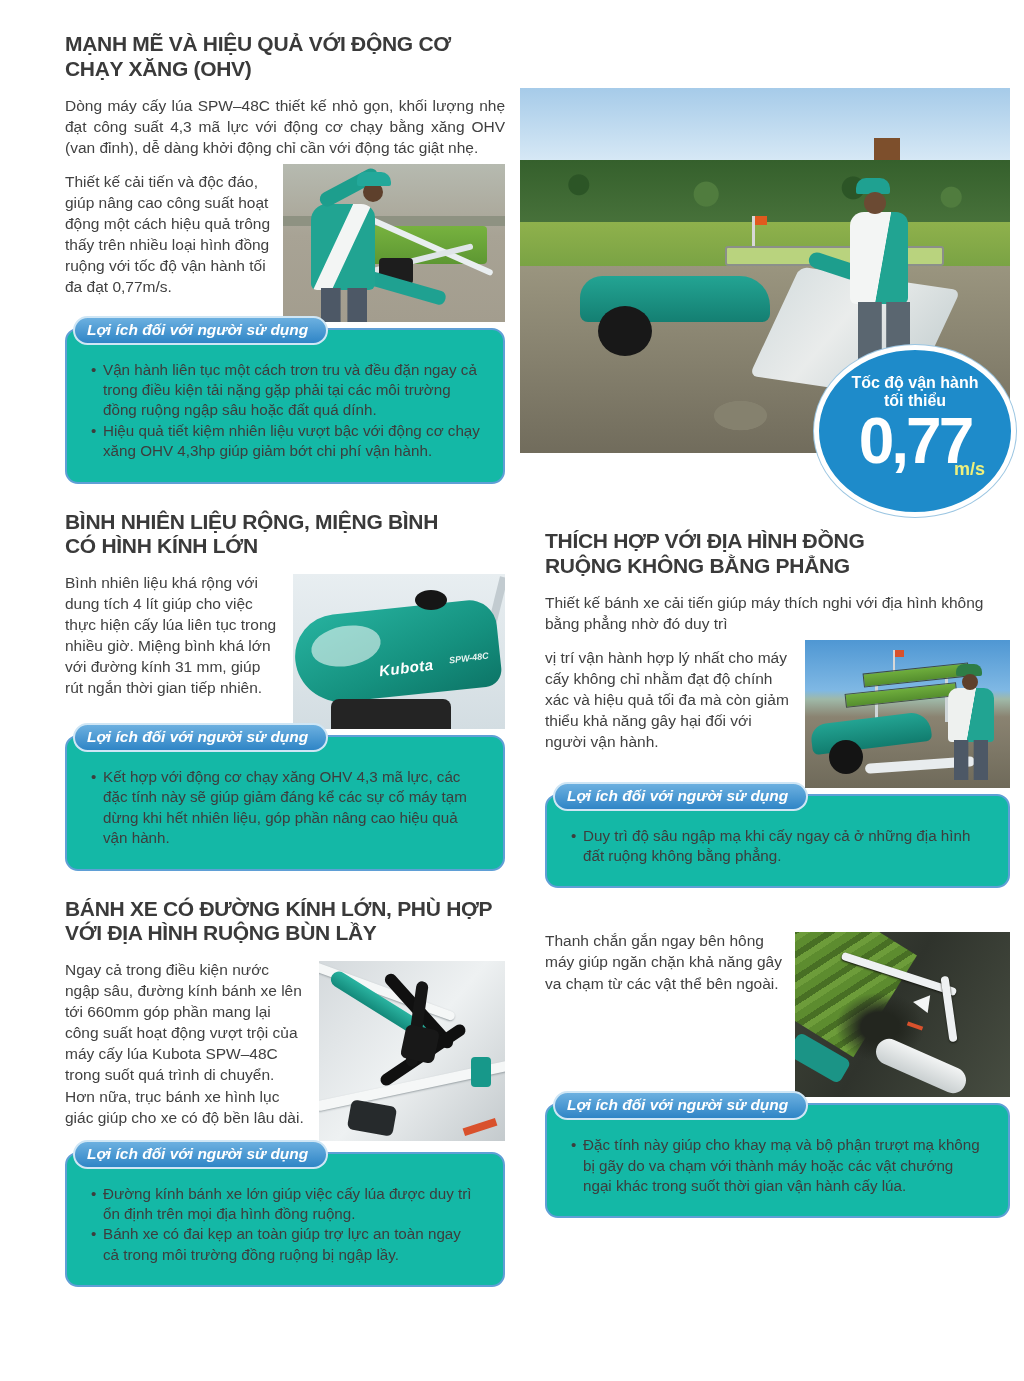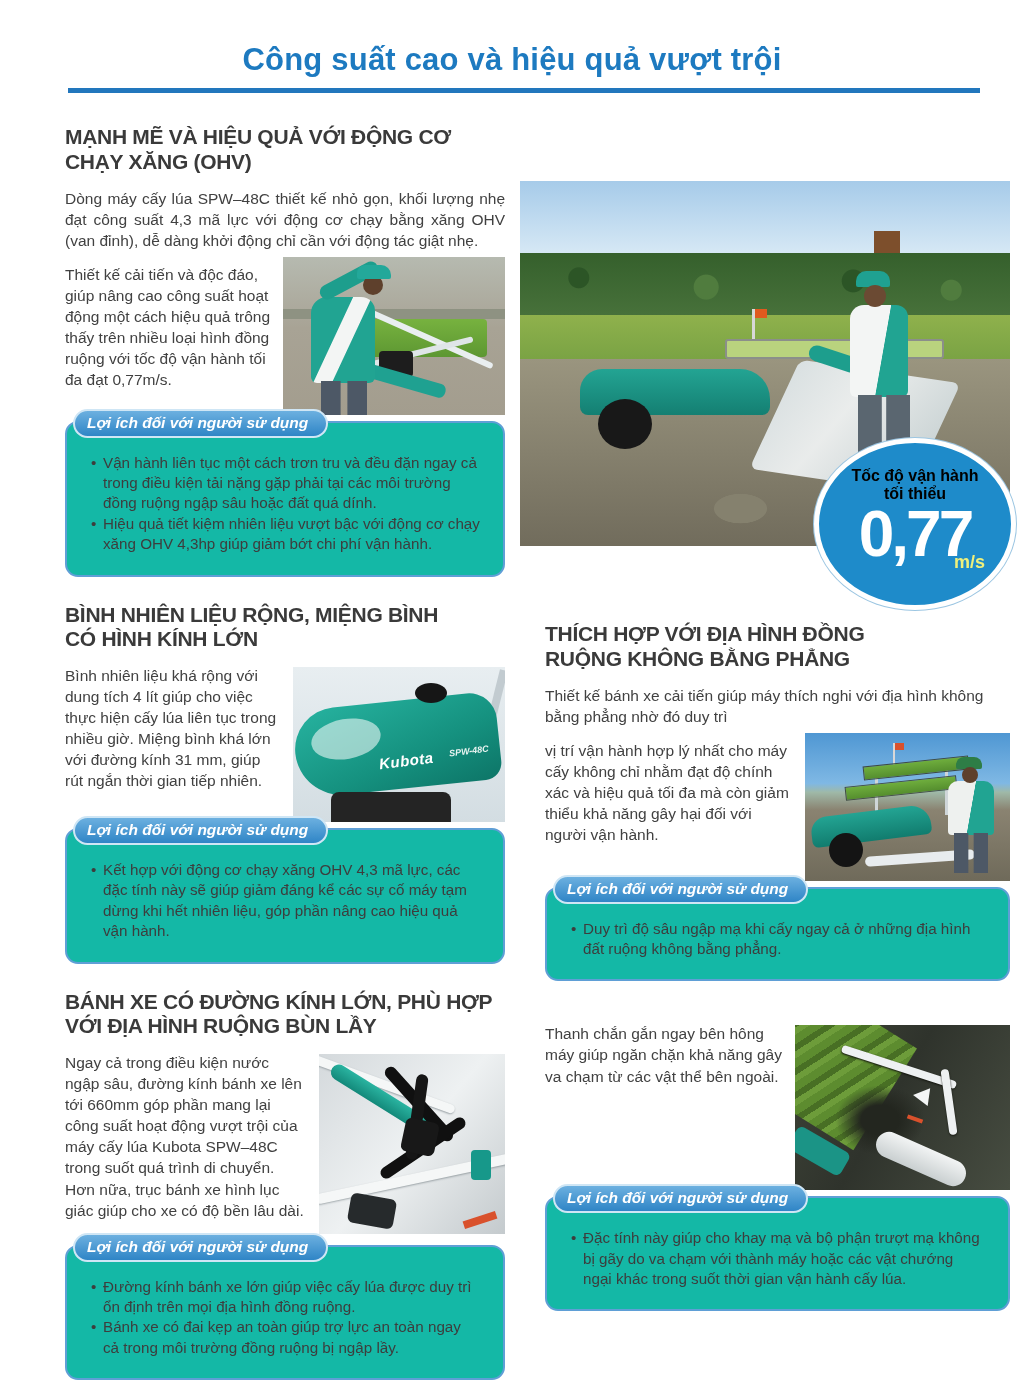--- a/index.html
+++ b/index.html
@@ -81,21 +81,21 @@
   .mp-man-legs{position:absolute;right:100px;top:214px;width:52px;height:88px;
     background:linear-gradient(90deg,#5a6670 45%,transparent 46%,transparent 54%,#5a6670 55%);}
   .mp-man-boot{position:absolute;right:96px;top:296px;width:60px;height:16px;background:#3c3c38;border-radius:6px;}
   
   .badge{
     position:absolute;right:-6px;bottom:-64px;width:192px;height:162px;
     background:#1e8bca;border-radius:50%;border:5px solid #ffffff;
     box-shadow:0 0 0 1px #9cc6e2;text-align:center;z-index:3;
   }
   .badge-label{
-    color:#000000;font-weight:bold;font-size:16px;line-height:1.1;
+    color:#ffffff;font-weight:bold;font-size:16px;line-height:1.1;
     padding:24px 24px 0 24px;
   }
   .badge-value{
     display:block;color:#ffffff;font-weight:bold;font-size:64px;line-height:0.95;
     letter-spacing:-3px;margin-top:2px;
   }
   .badge-unit{
     display:block;color:#eef07c;font-weight:bold;font-size:18px;line-height:1;
     text-align:right;margin:-12px 26px 0 0;
   }
@@ -168,24 +168,20 @@
   
   .w-heading-400{max-width:405px;}
   .w-heading-380{max-width:380px;}
   .sec-right-gap{margin-top:42px;}
 </style>
 </head>
 <body>
 
 <div class="page">
 
-  <div class="header">
-    <h1 class="page-title">Công suất cao và hiệu quả vượt trội</h1>
-    <div class="title-rule"></div>
-  </div>
 
   <div class="cols">
 
     <div class="col-left">
 
       <div class="sec">
         <h2 class="sec-heading w-heading-400">MẠNH MẼ VÀ HIỆU QUẢ VỚI ĐỘNG CƠ CHẠY XĂNG (OHV)</h2>
         <div class="sec-body">
           <p class="just">Dòng máy cấy lúa SPW–48C thiết kế nhỏ gọn, khối lượng nhẹ đạt công suất 4,3 mã lực với động cơ chạy bằng xăng OHV (van đỉnh), dễ dàng khởi động chỉ cần với động tác giật nhẹ.</p>
           <div class="photo ph-recoil">

